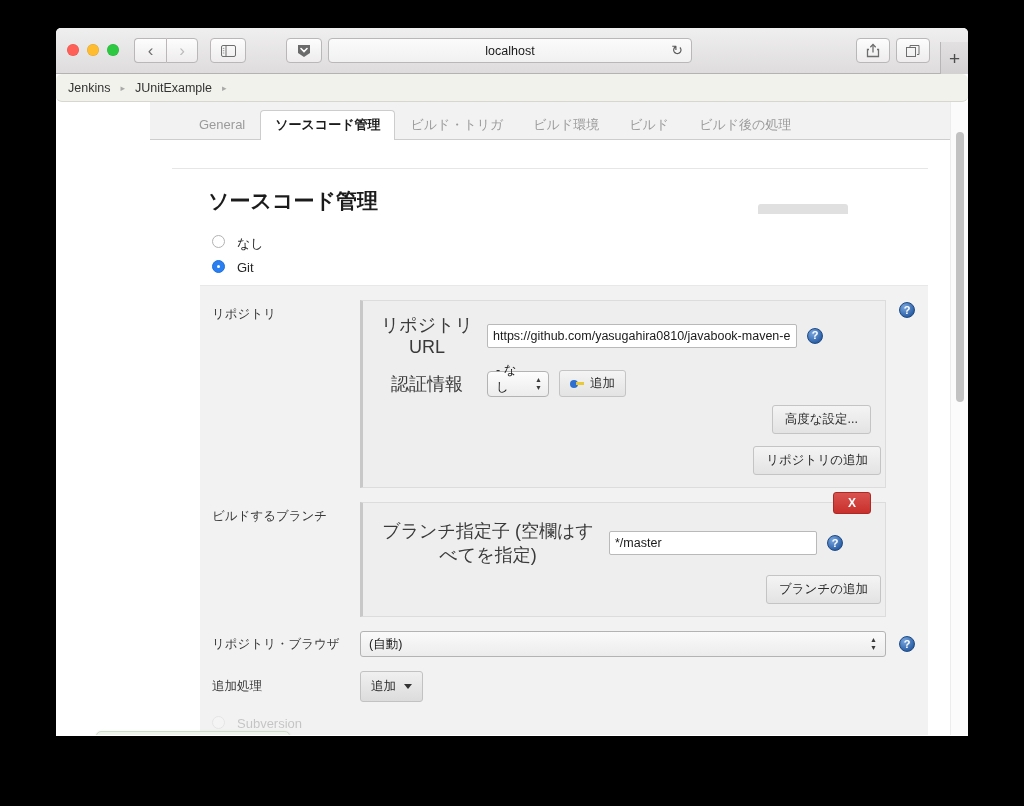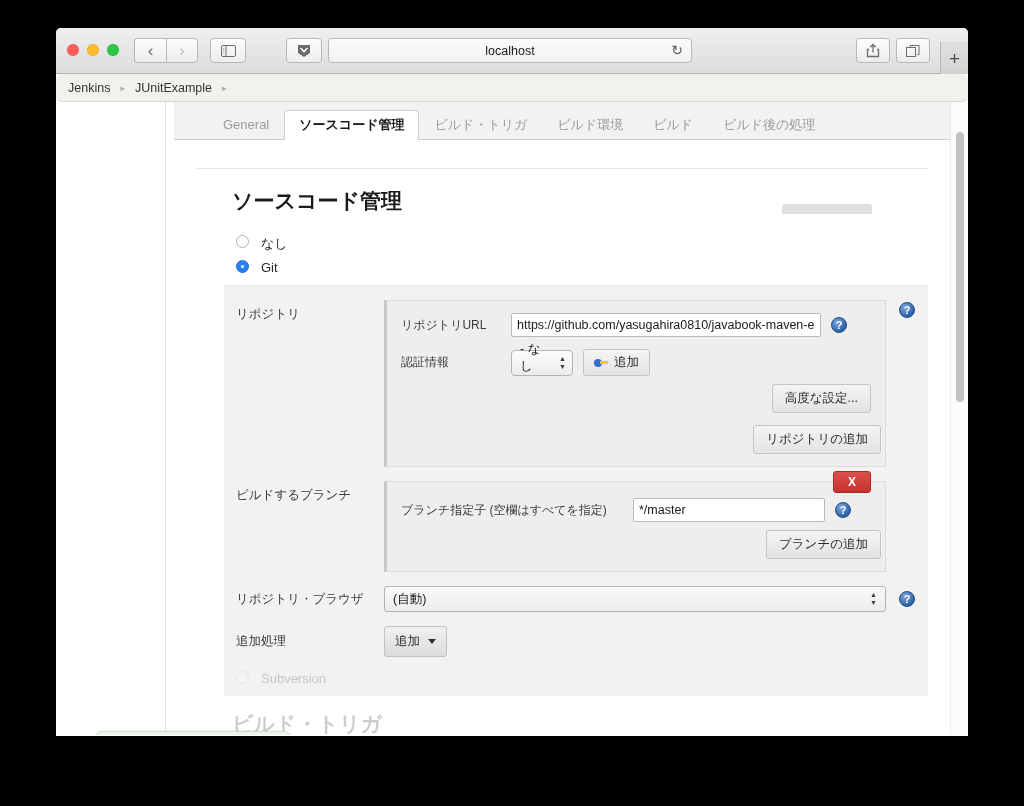--- a/index.html
+++ b/index.html
@@ -91,21 +91,21 @@
     background: #ffffff;
     overflow: hidden;
   }
   #jenkins-sidebar {
     position: absolute; left: 0; top: 0;
     width: 110px; height: 100%;
     background: #ffffff;
     border-right: 1px solid #e3e3e3;
   }
   #jenkins-main {
-    position: absolute; left: 118px; top: 0;
+    position: absolute; left: 94px; top: 0;
     right: 18px; height: 100%;
     background: #ffffff;
   }
 
   
   #config-tabbar {
     position: relative;
     height: 38px;
     background: #f2f2f2;
     border-bottom: 1px solid #cdcdcd;
@@ -183,21 +183,21 @@
 
   .inner-box {
     background: #eeeeee;
     border: 1px solid #dcdcdc;
     border-left: 3px solid #c8c8c8;
     padding: 12px 14px 12px 14px;
     position: relative;
   }
 
   .sub-row { display: flex; align-items: center; margin-bottom: 12px; }
-  .sub-label { font-size: 12px; color: #3a3a3a; text-align: left; padding-right: 10px; }
+  .sub-label { font-size: 18px; color: #3a3a3a; text-align: center; padding-right: 10px; }
 
   .txt-input {
     height: 24px;
     background: #fff;
     border: 1px solid #b9b9b9;
     border-radius: 2px;
     font-size: 12.5px;
     color: #1a1a1a;
     padding: 0 5px;
     display: flex; align-items: center;
@@ -458,21 +458,21 @@
             </div>
           </div>
 
           <div class="form-row" style="margin-bottom:14px;">
             <div class="form-label">ビルドするブランチ</div>
             <div class="form-ctrl">
               <div class="inner-box" style="padding-top:16px;">
                 <div id="delete-x">X</div>
                 <div class="sub-row" style="margin-bottom:8px;">
                   <div class="sub-label" style="width:232px;">ブランチ指定子 (空欄はすべてを指定)</div>
-                  <div class="txt-input" style="width:192px;">*/master</div>
+                  <div class="txt-input" style="width:208px;">*/master</div>
                   <div class="help-icon" style="margin-left:10px;">?</div>
                 </div>
                 <div class="btn-row" style="margin-right:-10px;">
                   <div class="btn">ブランチの追加</div>
                 </div>
               </div>
             </div>
             <div style="width:42px;"></div>
           </div>
 

